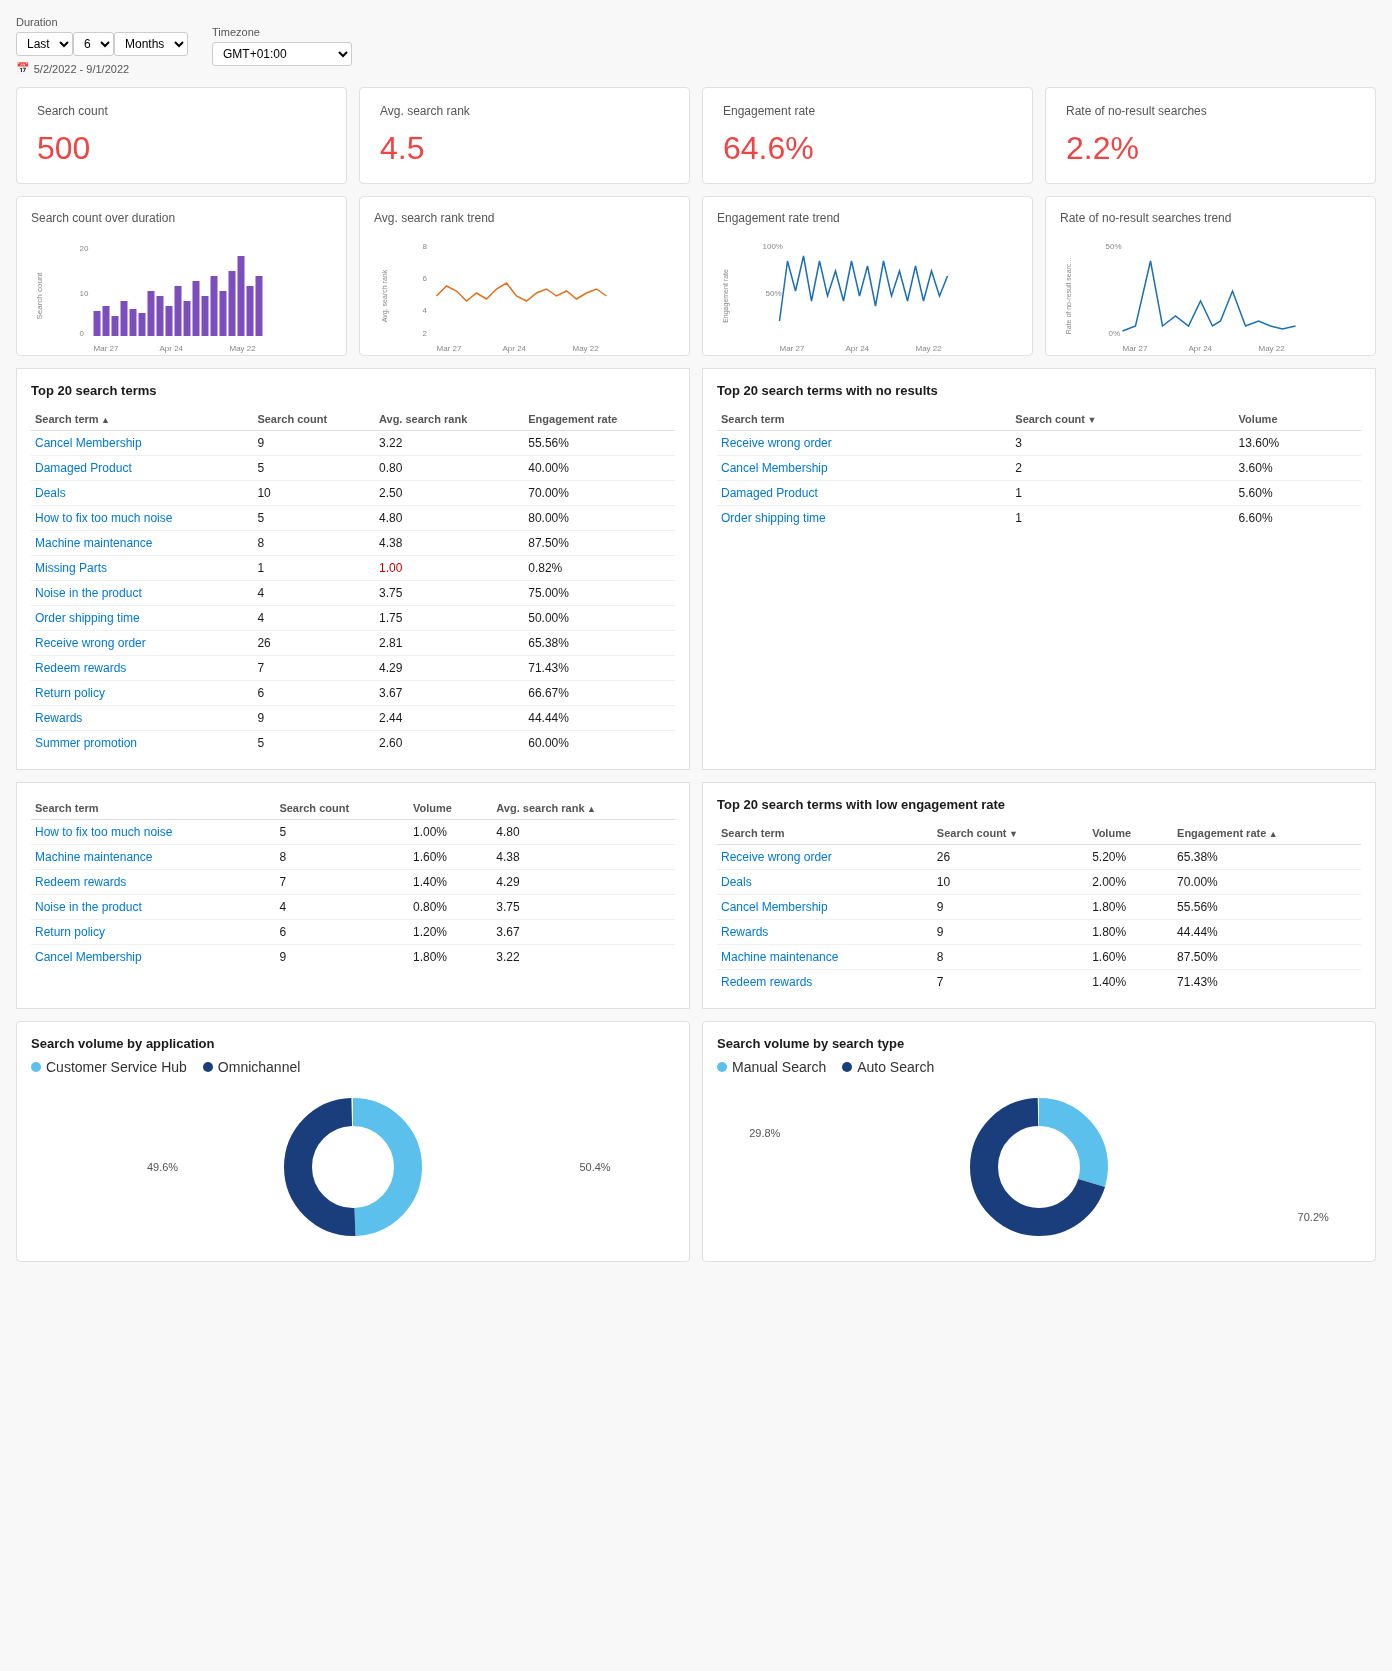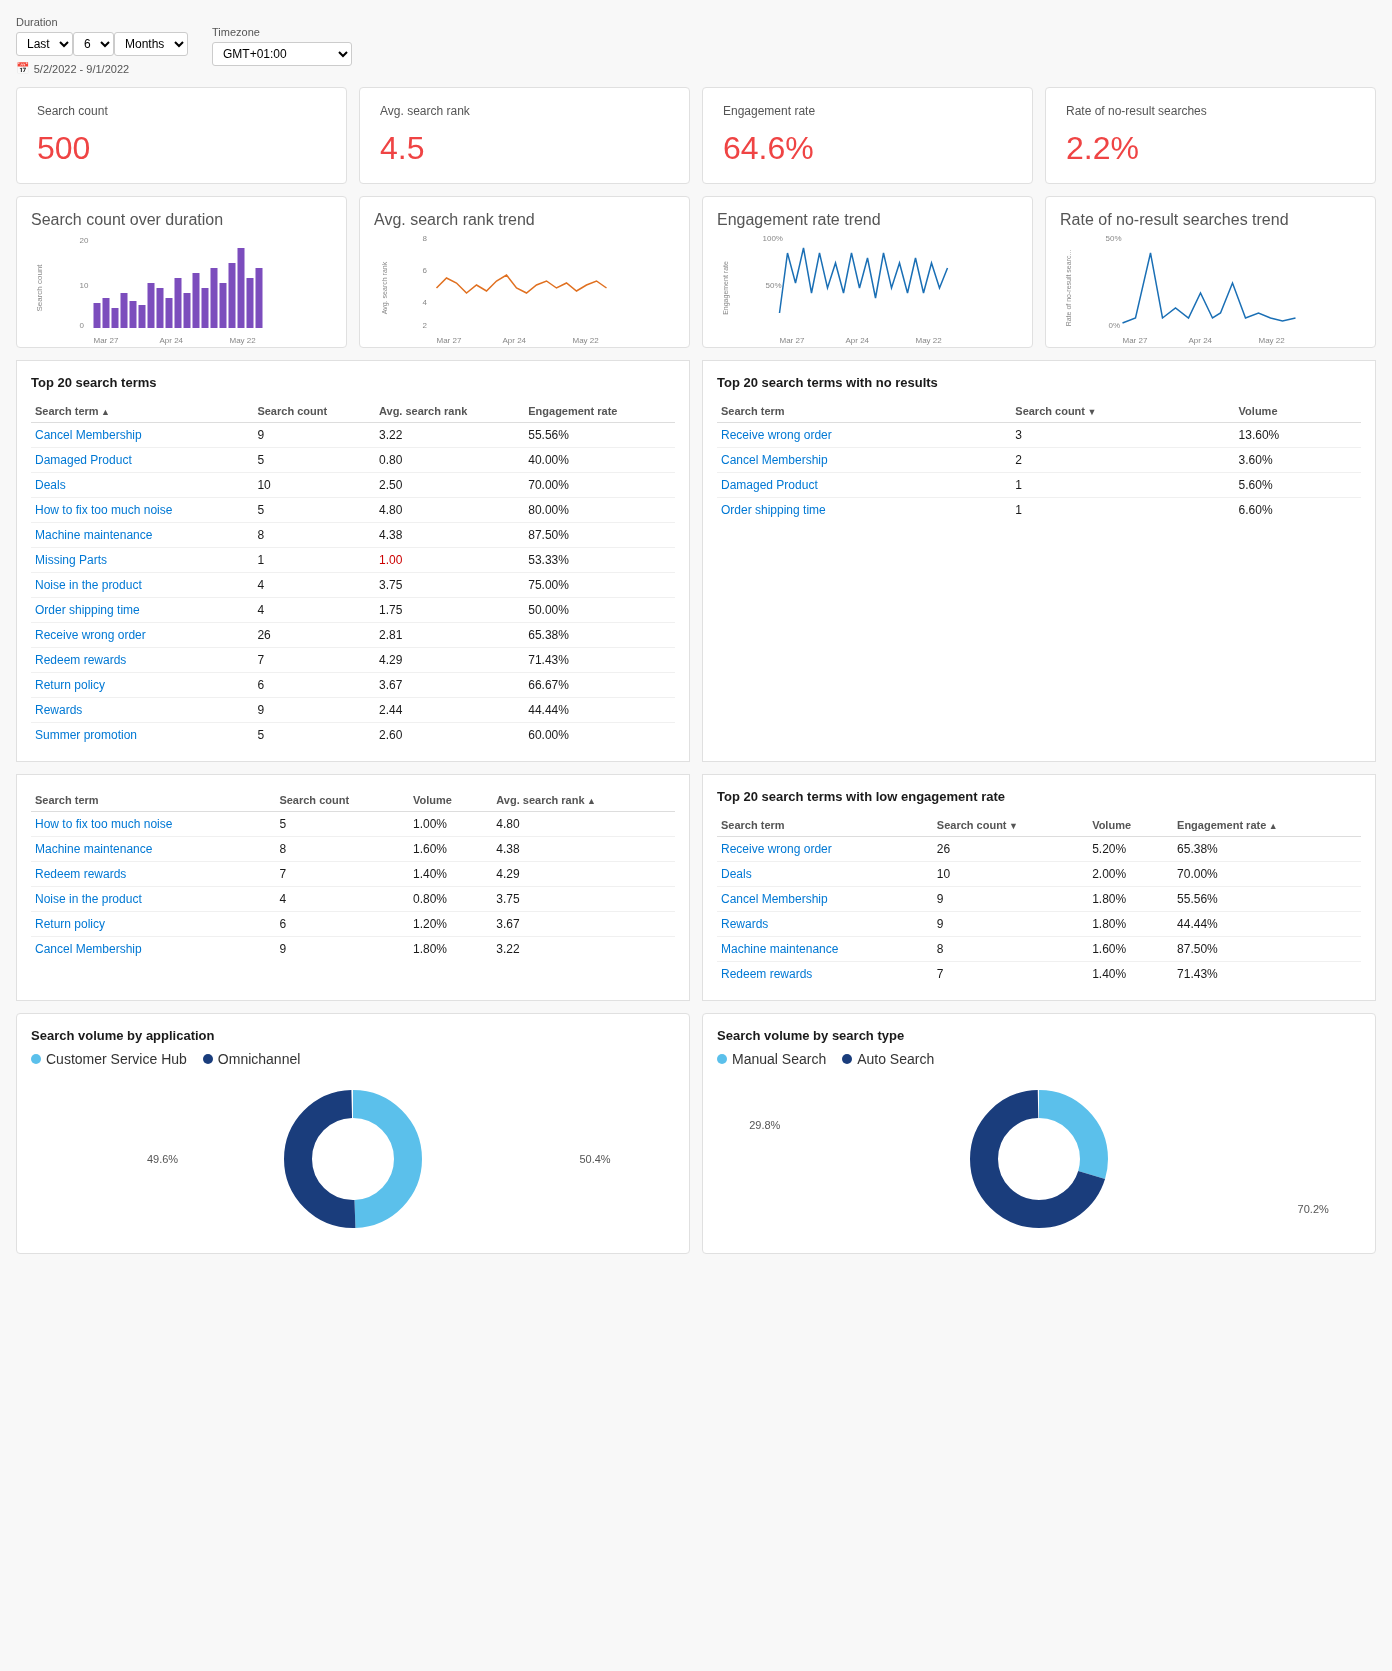--- a/index.html
+++ b/index.html
@@ -10,21 +10,21 @@
     .filter-label { font-size: 11px; color: #555; }
     .filter-row { display: flex; align-items: center; }
     .filter-select { border: 1px solid #ccc; border-radius: 3px; padding: 3px 6px; font-size: 12px; background: #fff; }
     .date-range { font-size: 11px; color: #555; margin-top: 2px; display: flex; align-items: center; gap: 4px; }
     .metrics-row { display: grid; grid-template-columns: 1fr 1fr 1fr 1fr; gap: 12px; margin-bottom: 12px; }
     .metric-card { background: #fff; border: 1px solid #e0e0e0; border-radius: 4px; padding: 16px 20px; }
     .metric-title { font-size: 12px; color: #555; margin-bottom: 12px; }
     .metric-value { font-size: 32px; font-weight: 300; color: #ef4444; }
     .charts-row { display: grid; grid-template-columns: 1fr 1fr 1fr 1fr; gap: 12px; margin-bottom: 12px; }
     .chart-card { background: #fff; border: 1px solid #e0e0e0; border-radius: 4px; padding: 14px; }
-    .chart-title { font-size: 16px; color: #555; margin-bottom: 4px; }
+    .chart-title { font-size: 12px; color: #555; margin-bottom: 16px; }
     .chart-area { height: 100px; position: relative; }
     .tables-row { display: grid; grid-template-columns: 1fr 1fr; gap: 12px; margin-bottom: 12px; }
     .table-card { background: #fff; border: 1px solid #e0e0e0; border-radius: 0; padding: 14px; }
     .table-card-title { font-size: 13px; font-weight: 600; color: #1a1a1a; margin-bottom: 10px; }
     .data-table { width: 100%; border-collapse: collapse; font-size: 12px; }
     .data-table th { text-align: left; color: #555; font-weight: 600; padding: 5px 8px 5px 4px; border-bottom: 1px solid #ddd; font-size: 11px; }
     .data-table td { padding: 5px 8px 5px 4px; border-bottom: 1px solid #f0f0f0; color: #0078d4; cursor: pointer; }
     .data-table td.num { color: #1a1a1a; }
     .data-table td.red { color: #c00; }
     .data-table tr:last-child td { border-bottom: none; }
@@ -222,21 +222,21 @@
             <tr>
       <td>Machine maintenance</td>
       <td class="num">8</td>
       <td class="num">4.38</td>
       <td class="num">87.50%</td>
     </tr>
             <tr>
       <td>Missing Parts</td>
       <td class="num">1</td>
       <td class="red">1.00</td>
-      <td class="num">53.33%</td>
+      <td class="num">0.82%</td>
     </tr>
             <tr>
       <td>Noise in the product</td>
       <td class="num">4</td>
       <td class="num">3.75</td>
       <td class="num">75.00%</td>
     </tr>
             <tr>
       <td>Order shipping time</td>
       <td class="num">4</td>

